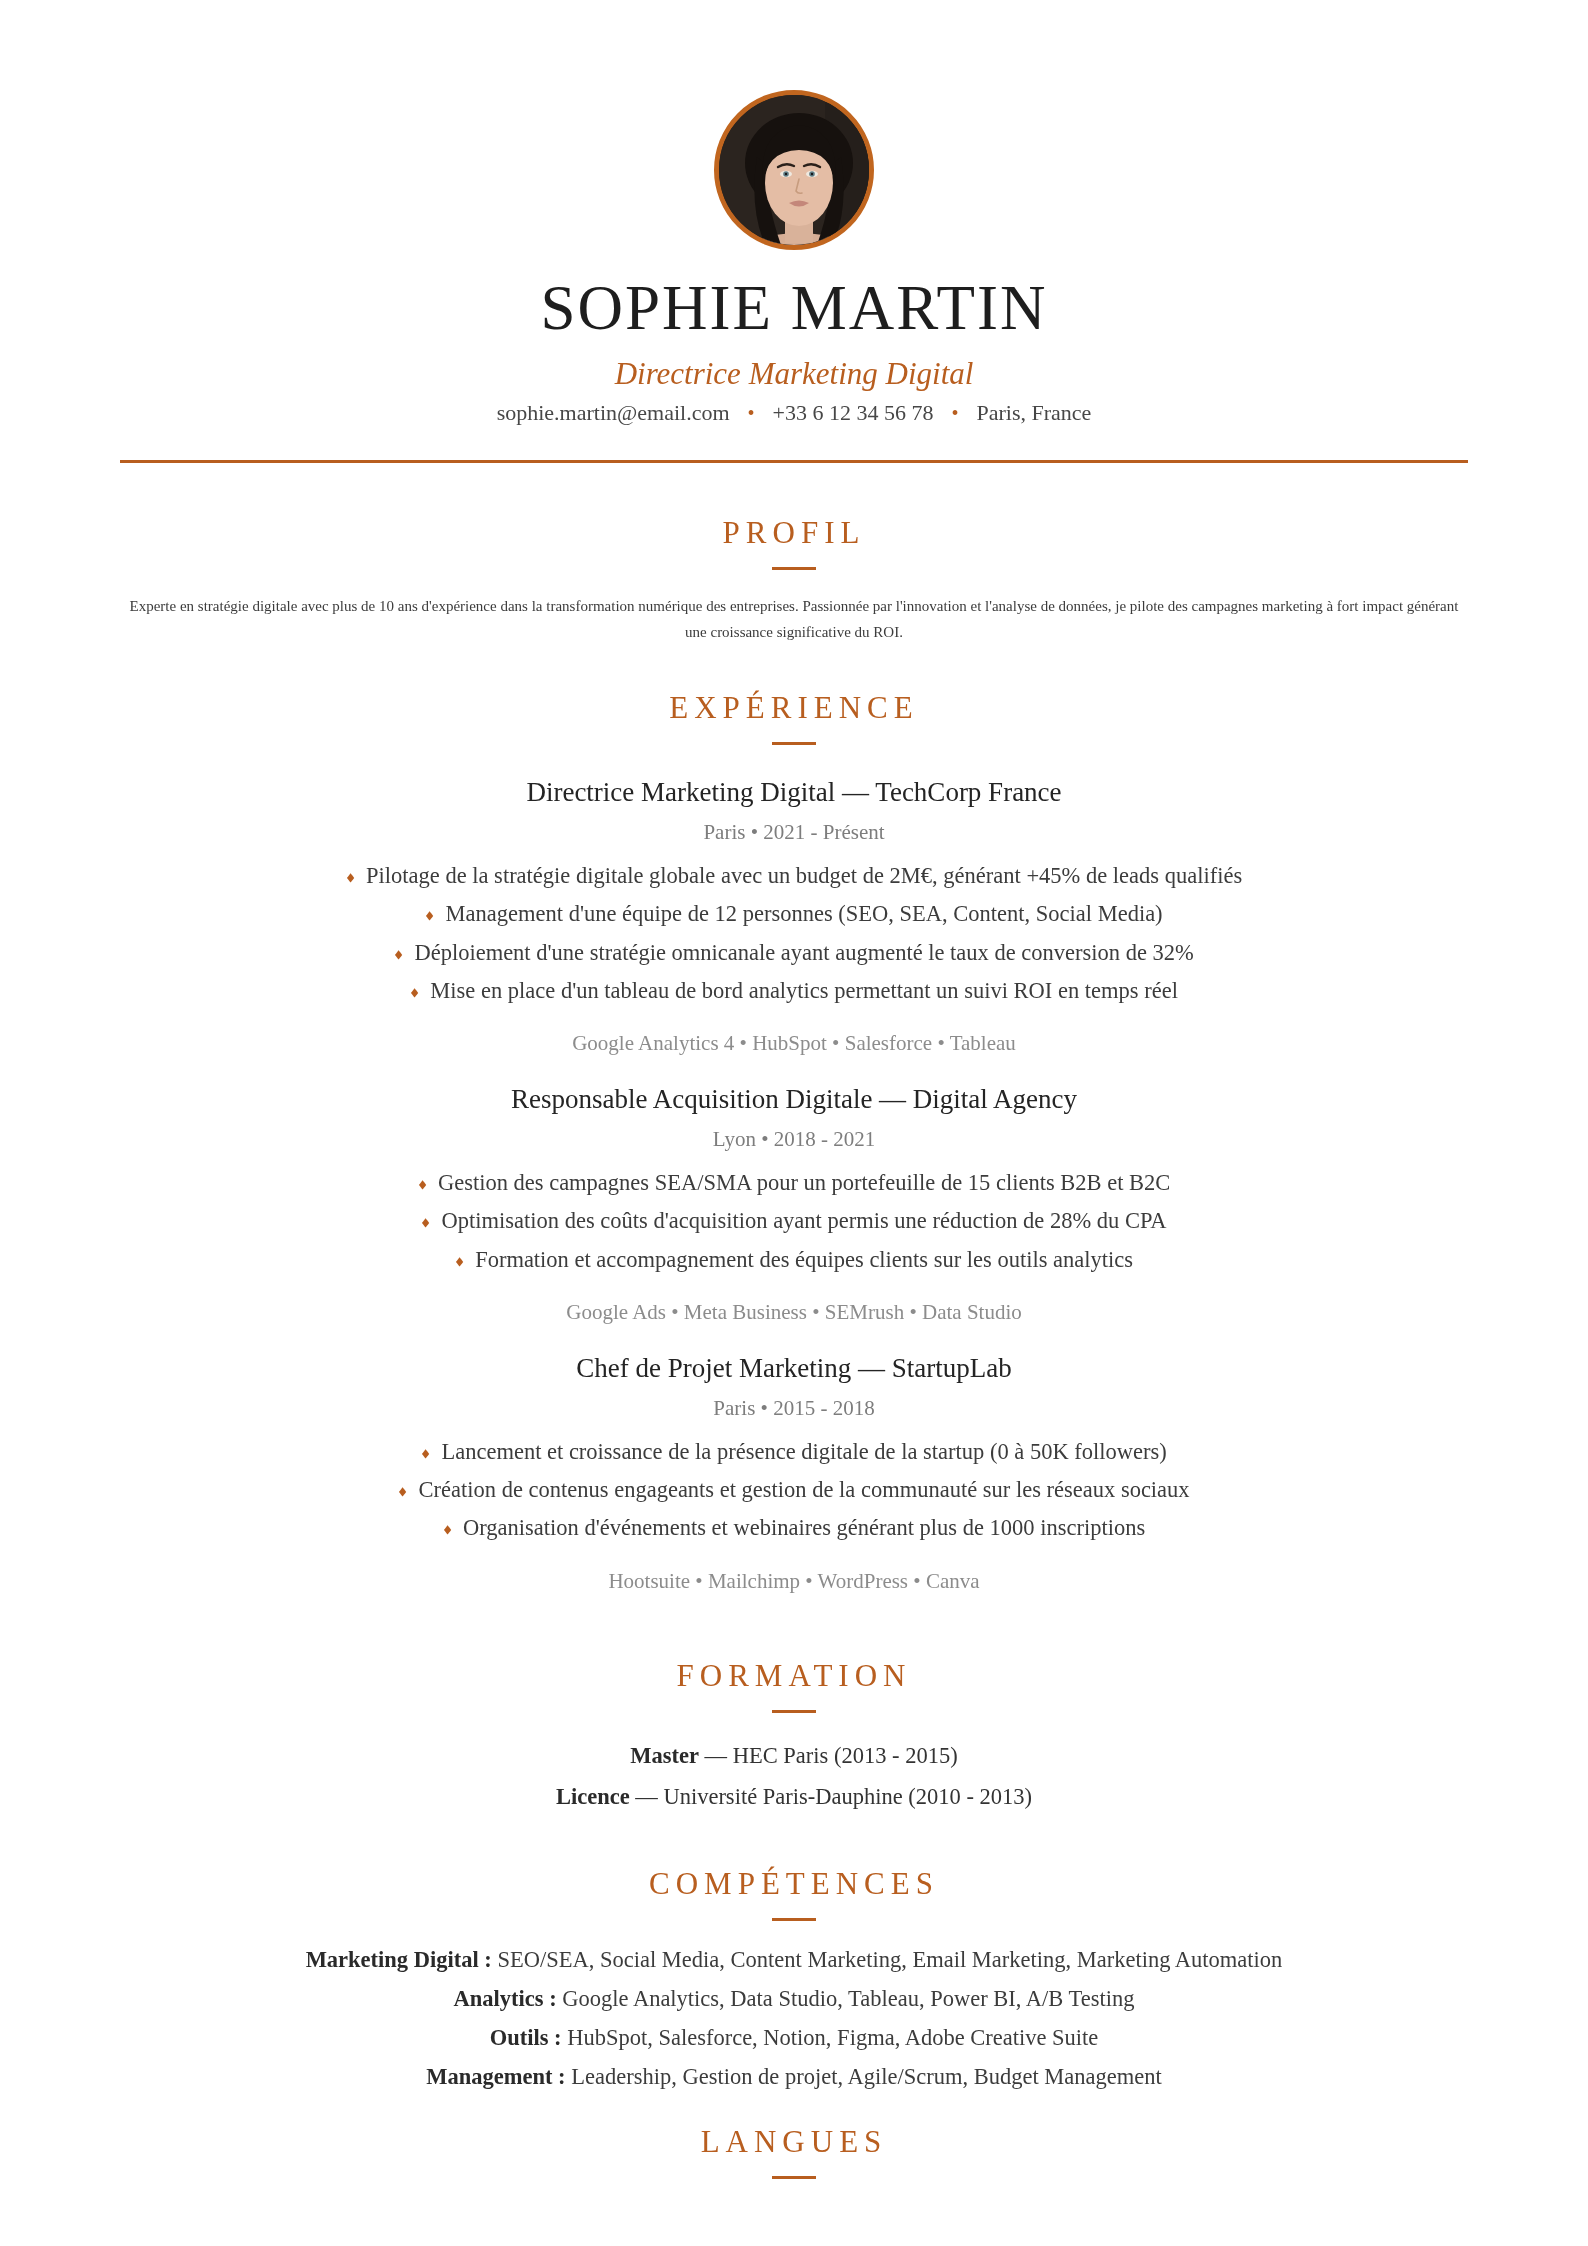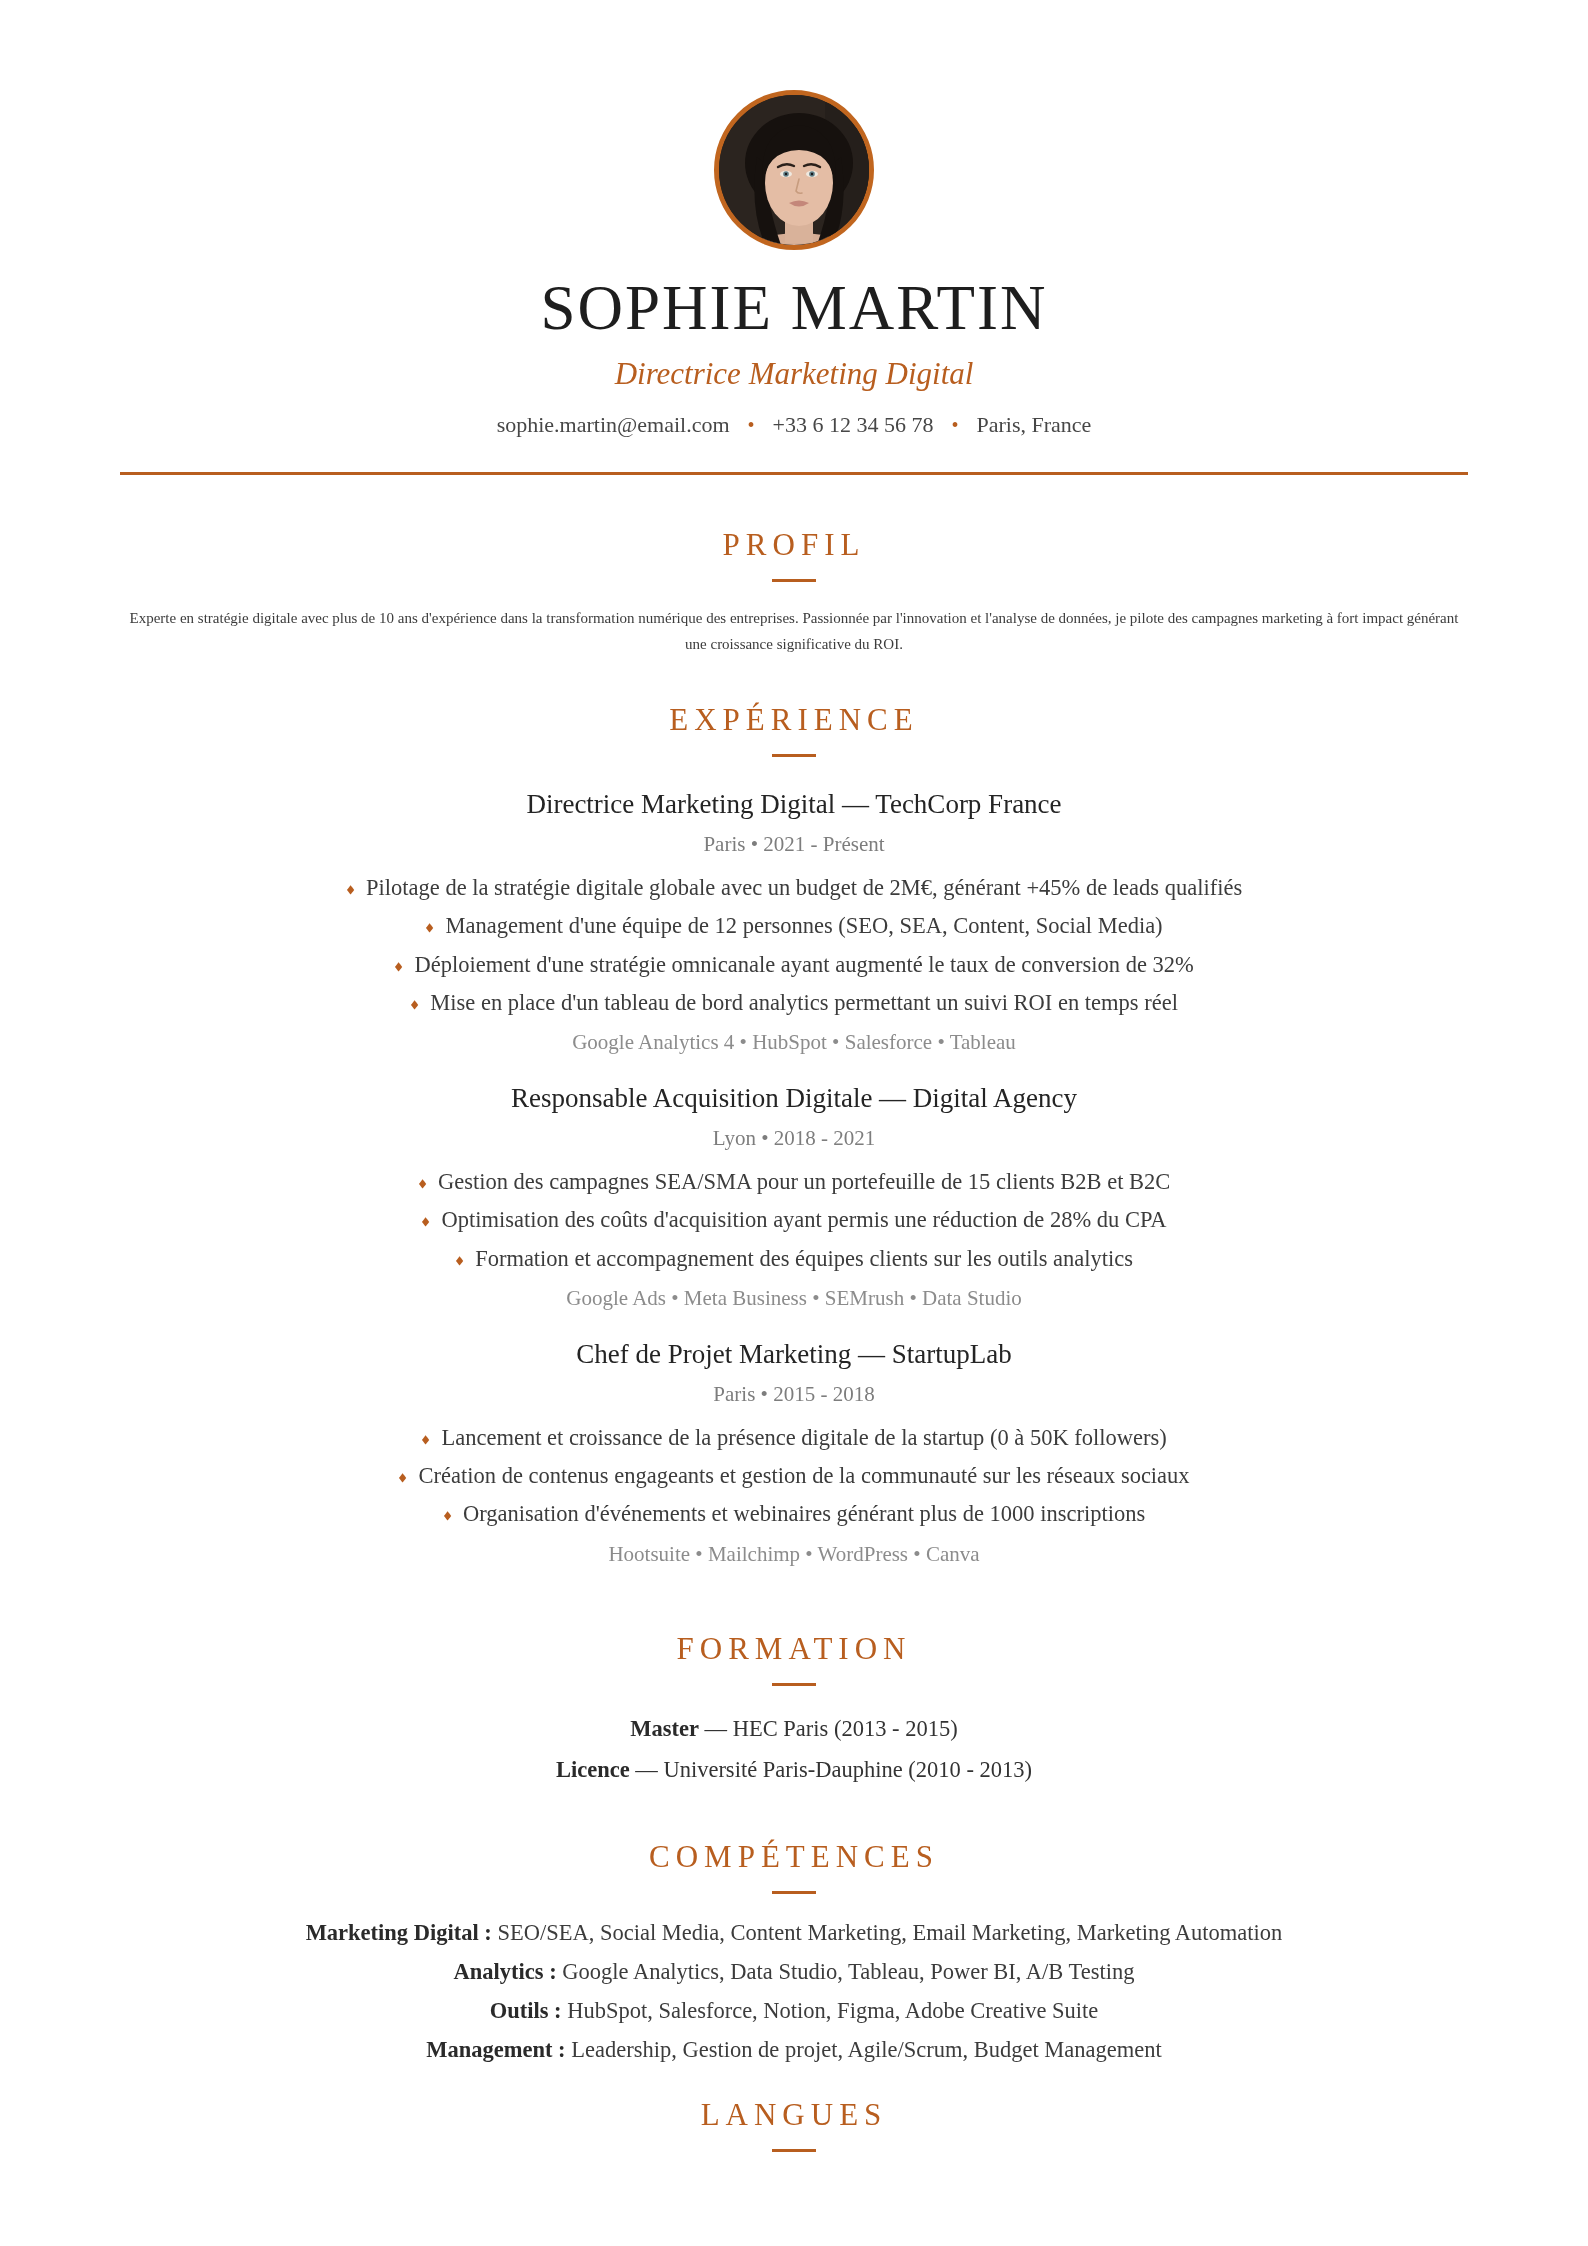--- a/index.html
+++ b/index.html
@@ -26,21 +26,21 @@
     overflow:hidden;background:#2b241f;
   }
   .photo-wrap svg{display:block;}
   .name{
     margin:22px 0 0;font-size:63px;font-weight:400;line-height:1.15;
     letter-spacing:2px;color:var(--ink);
   }
   .job-headline{
     margin-top:12px;font-size:31px;font-style:italic;color:var(--accent);
   }
-  .contact{margin-top:20px;font-size:22px;color:#474747;}
+  .contact{margin-top:8px;font-size:22px;color:#474747;}
   .contact .dot{color:var(--accent);margin:0 18px;font-size:20px;}
   .top-rule{margin-top:34px;height:3px;background:var(--accent);}
 
   
   .section{margin-top:52px;}
   .section-heading{
     margin:0;font-size:31px;font-weight:400;letter-spacing:6px;
     color:var(--accent);
   }
   .heading-rule{width:44px;height:3px;background:var(--accent);margin:16px auto 0;}
@@ -52,21 +52,21 @@
 
   .job{margin-top:28px;}
   .job-title{margin:0;font-size:27px;font-weight:400;color:#242424;}
   .job-meta{margin-top:12px;font-size:21px;color:var(--meta);}
   .job-bullets{list-style:none;margin:12px 0 0;padding:0;}
   .job-bullets li{font-size:22.5px;line-height:1.7;color:var(--body);}
   .bullet-icon{
     display:inline-block;color:var(--accent);font-size:12px;
     transform:scaleX(.78);vertical-align:2px;margin-right:11px;
   }
-  .job-tools{margin-top:8px;font-size:21px;color:var(--tools);}
+  .job-tools{margin-top:21px;font-size:21px;color:var(--tools);}
 
   .edu-list{margin-top:22px;}
   .edu-item{font-size:22.5px;line-height:1.85;color:#333;}
   .edu-degree{font-weight:700;color:#2a2a2a;}
 
   .skill-list{margin-top:20px;}
   .skill-item{font-size:22.5px;line-height:1.73;color:var(--body);}
   .skill-label{font-weight:700;color:#2a2a2a;}
 
   .section-langues{margin-top:28px;}

